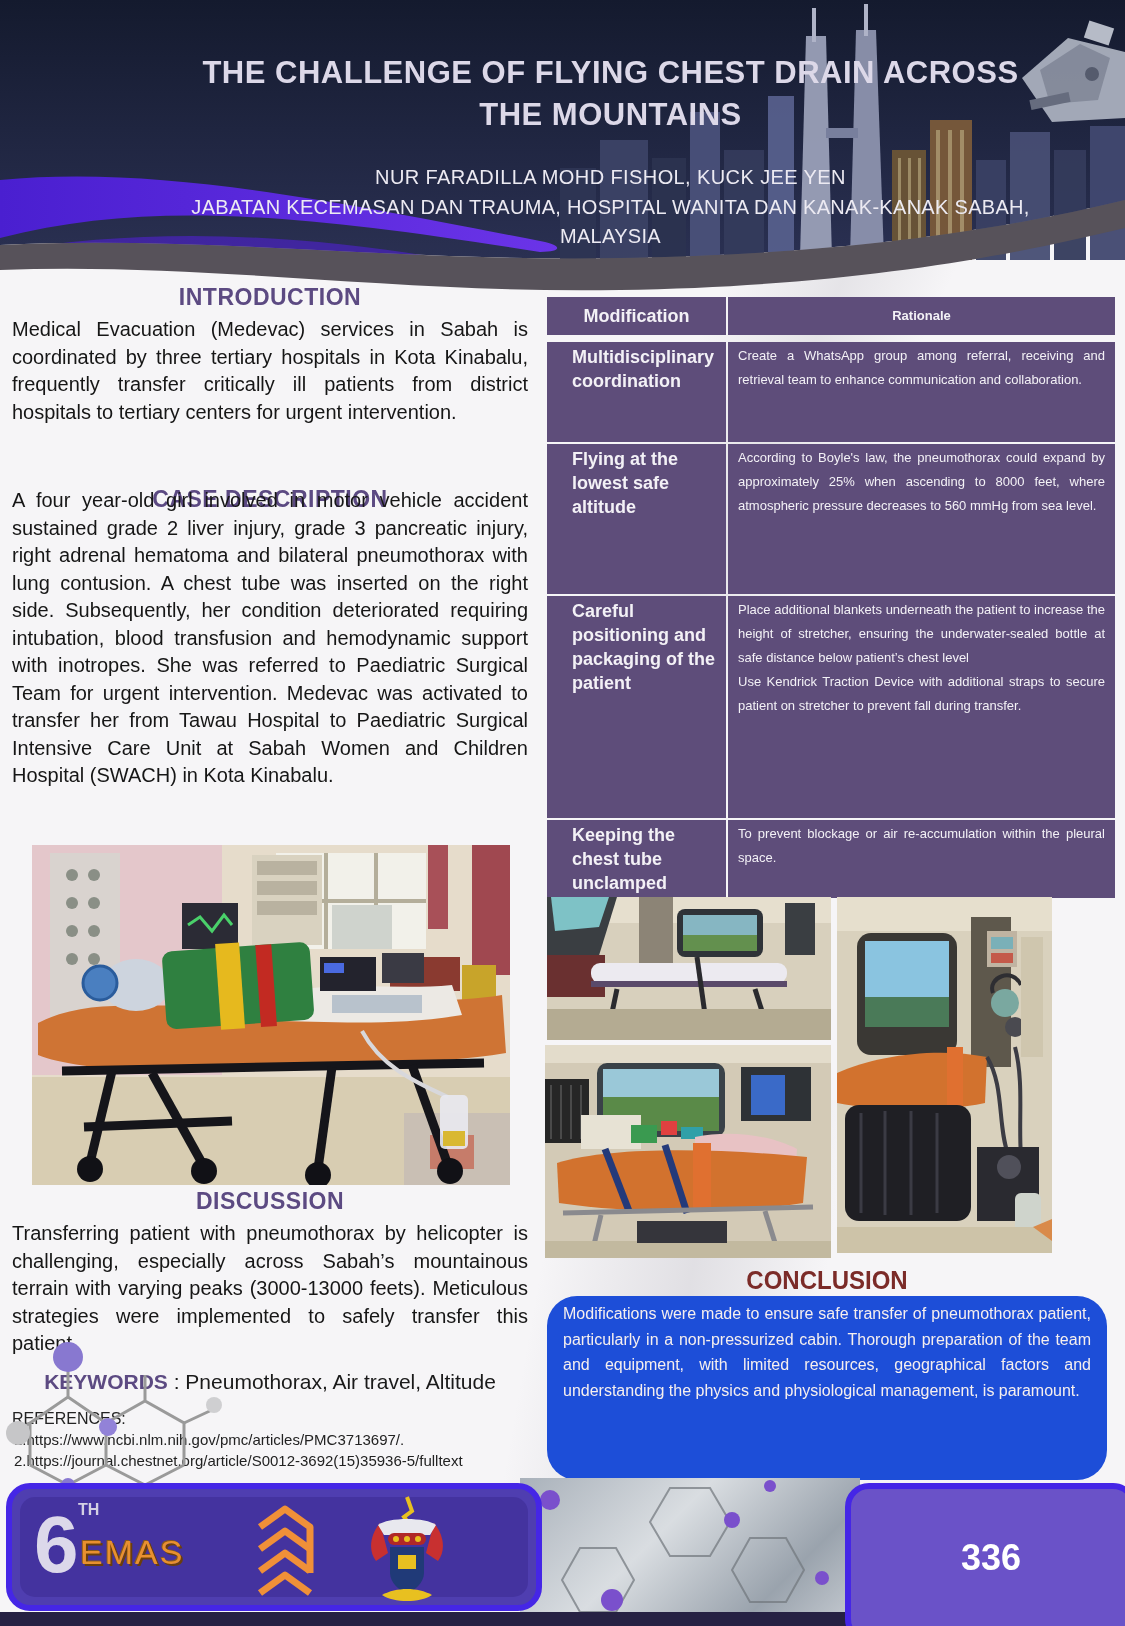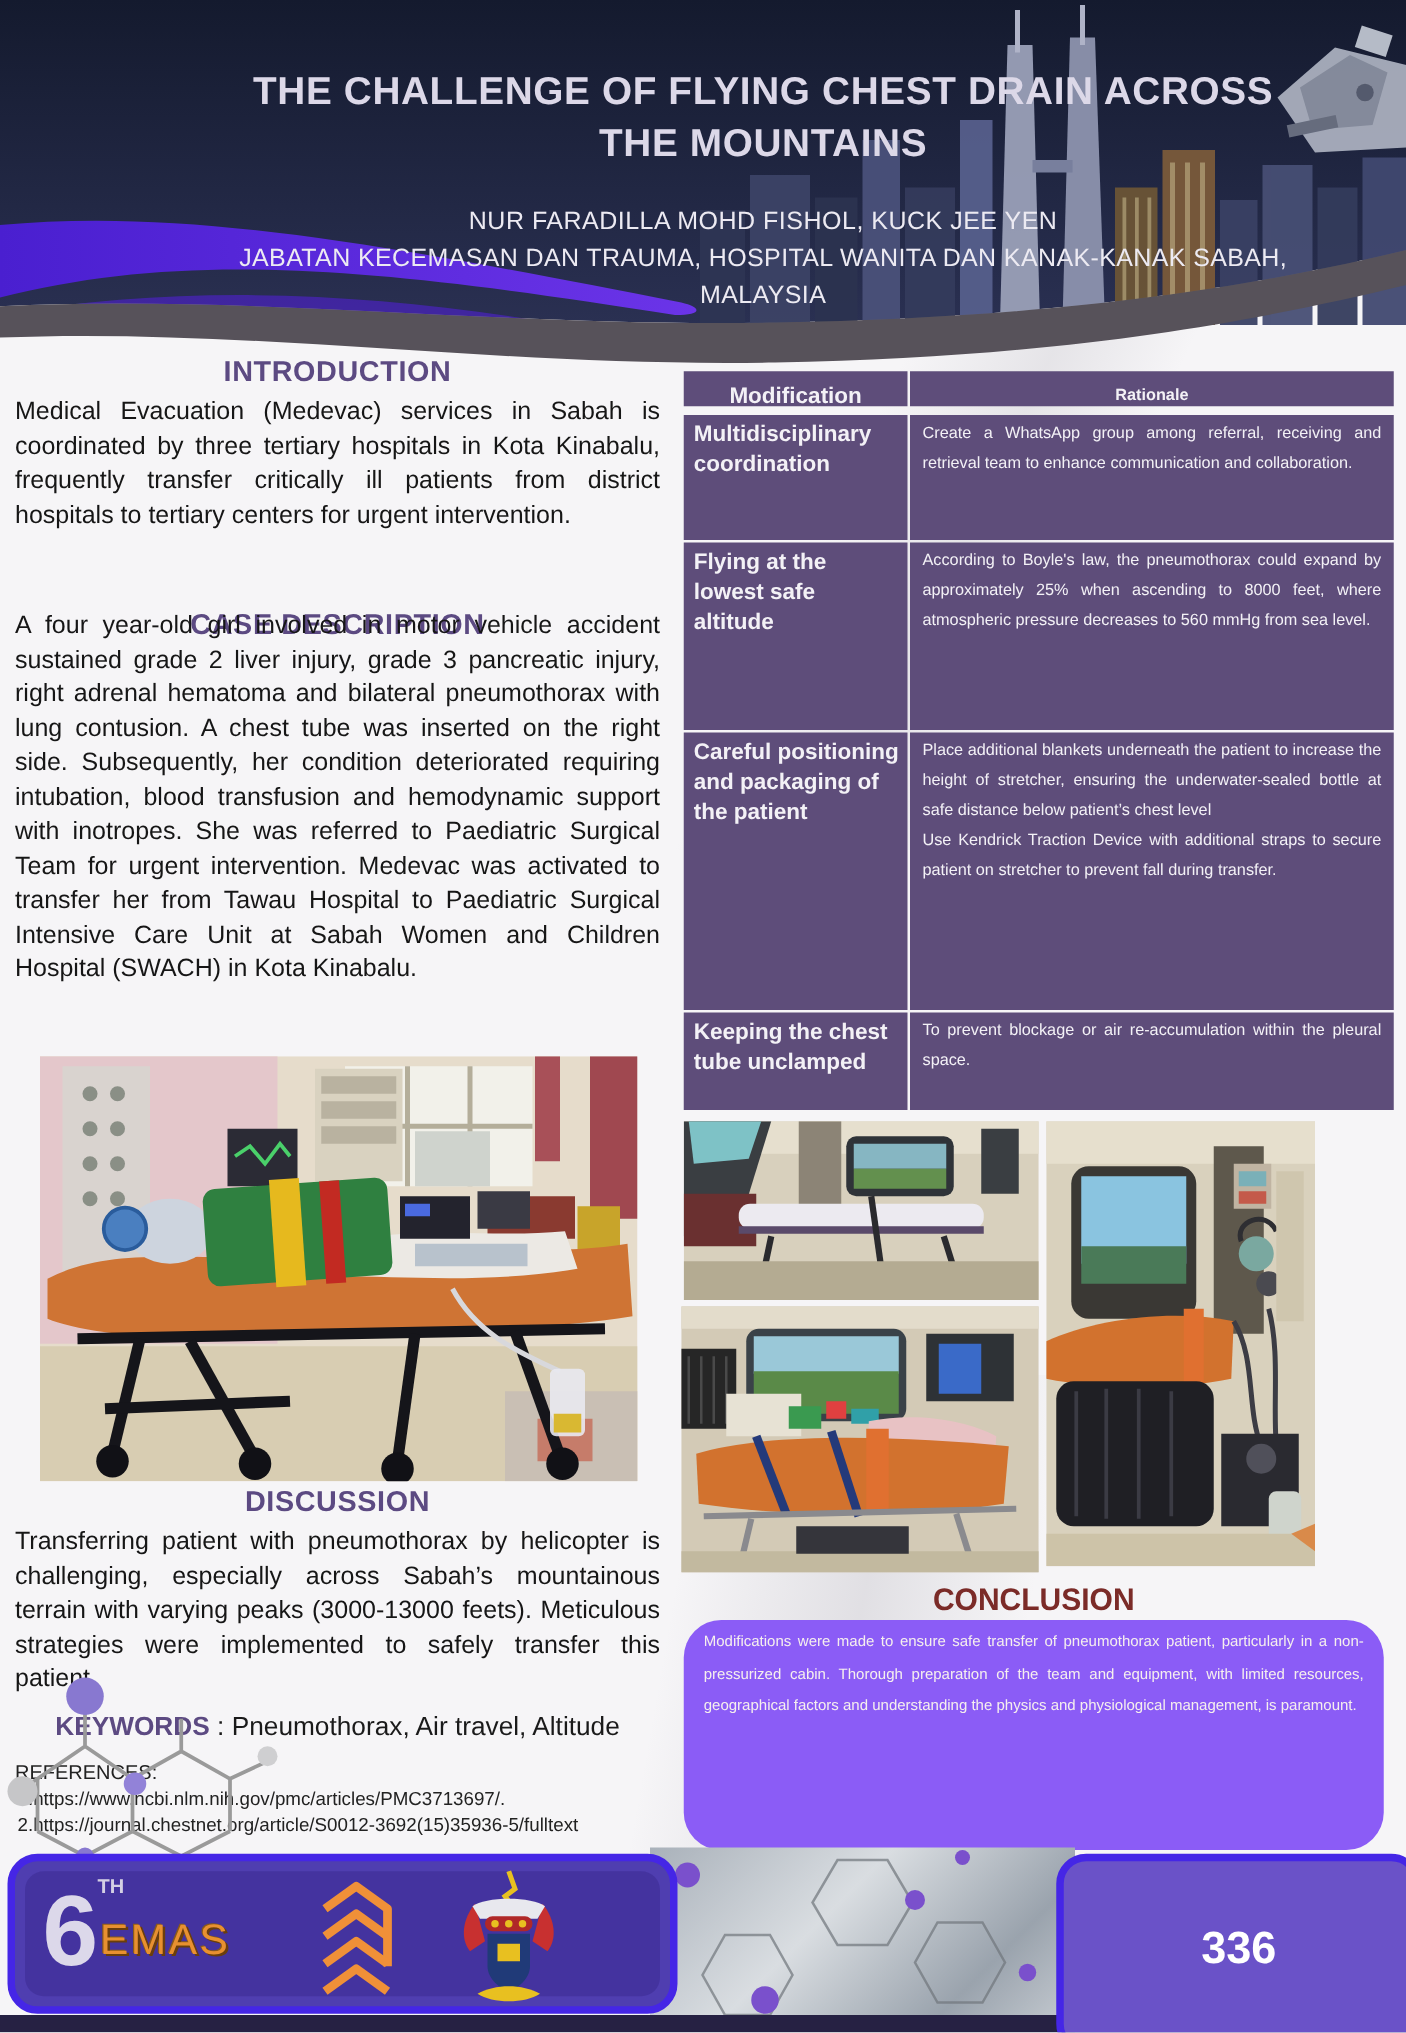--- a/index.html
+++ b/index.html
@@ -22,32 +22,32 @@
   .title{top:52px;font-size:31px;font-weight:bold;letter-spacing:.5px;line-height:42px;}
   .authors{top:166px;font-size:20px;color:#eceaf2;letter-spacing:.4px;}
   .affil{top:193px;font-size:20px;color:#eceaf2;letter-spacing:.3px;line-height:29px;}
   
   .lefthead{left:12px;width:516px;text-align:center;color:#5c4a82;font-size:23px;font-weight:bold;letter-spacing:.5px;}
   .body-text{left:12px;width:516px;font-size:20px;line-height:27.5px;text-align:justify;color:#161616;}
   
   .tbl{left:547px;top:297px;width:568px;}
   .trow{display:flex;margin-bottom:2px;}
   .tcell{box-sizing:border-box;background:#5e4d7a;color:#f3f1f6;overflow:hidden;}
-  .th{height:28px;font-size:19px;font-weight:bold;text-align:center;padding-top:7px;}
-  .c1{width:179px;padding:3px 6px 3px 8px;font-size:18px;font-weight:bold;line-height:24px;}
+  .th{height:38px;font-size:19px;font-weight:bold;text-align:center;padding-top:7px;}
+  .c1{width:179px;padding:3px 6px 3px 25px;font-size:18px;font-weight:bold;line-height:24px;}
   .c2{width:387px;margin-left:2px;padding:2px 10px;font-size:13px;line-height:24px;text-align:justify;}
   .hgap{height:5px;}
   .r1{height:100px;} .r2{height:150px;} .r3{height:222px;} .r4{height:78px;}
   
   .photo{display:block;}
   
   .conc-head{left:547px;top:1266px;width:560px;text-align:center;color:#7b2b28;
     font-size:25px;font-weight:900;letter-spacing:0;transform:scaleX(.96);}
-  .conc-box{left:547px;top:1296px;width:560px;height:184px;background:#8b5cf6;border-radius:30px;
-    box-sizing:border-box;padding:5px 16px;color:#f6efee;font-size:12px;line-height:25.5px;text-align:justify;}
+  .conc-box{left:547px;top:1296px;width:560px;height:184px;background:#1d4ed8;border-radius:30px;
+    box-sizing:border-box;padding:5px 16px;color:#f6efee;font-size:16px;line-height:25.5px;text-align:justify;}
   
   .keywords{left:12px;top:1370px;width:516px;text-align:center;font-size:21px;color:#1a1a1a;}
   .kw-label{color:#5c4a82;font-weight:bold;}
   .refs-head{left:12px;top:1410px;width:516px;text-align:left;font-size:16px;color:#222;}
   .ref-item{left:14px;width:540px;font-size:15px;color:#222;}
   
   .foot-mid{left:520px;top:1478px;width:340px;height:148px;
     background:linear-gradient(135deg,#a9b1ba 0%,#d9dde1 40%,#9aa3ad 75%,#c9ced4 100%);}
   .bottom-strip{left:0;top:1612px;width:1125px;height:14px;background:#262143;}
   .foot-box{box-sizing:border-box;border:6px solid #4526e6;border-radius:24px;background:#4f3eb0;}

